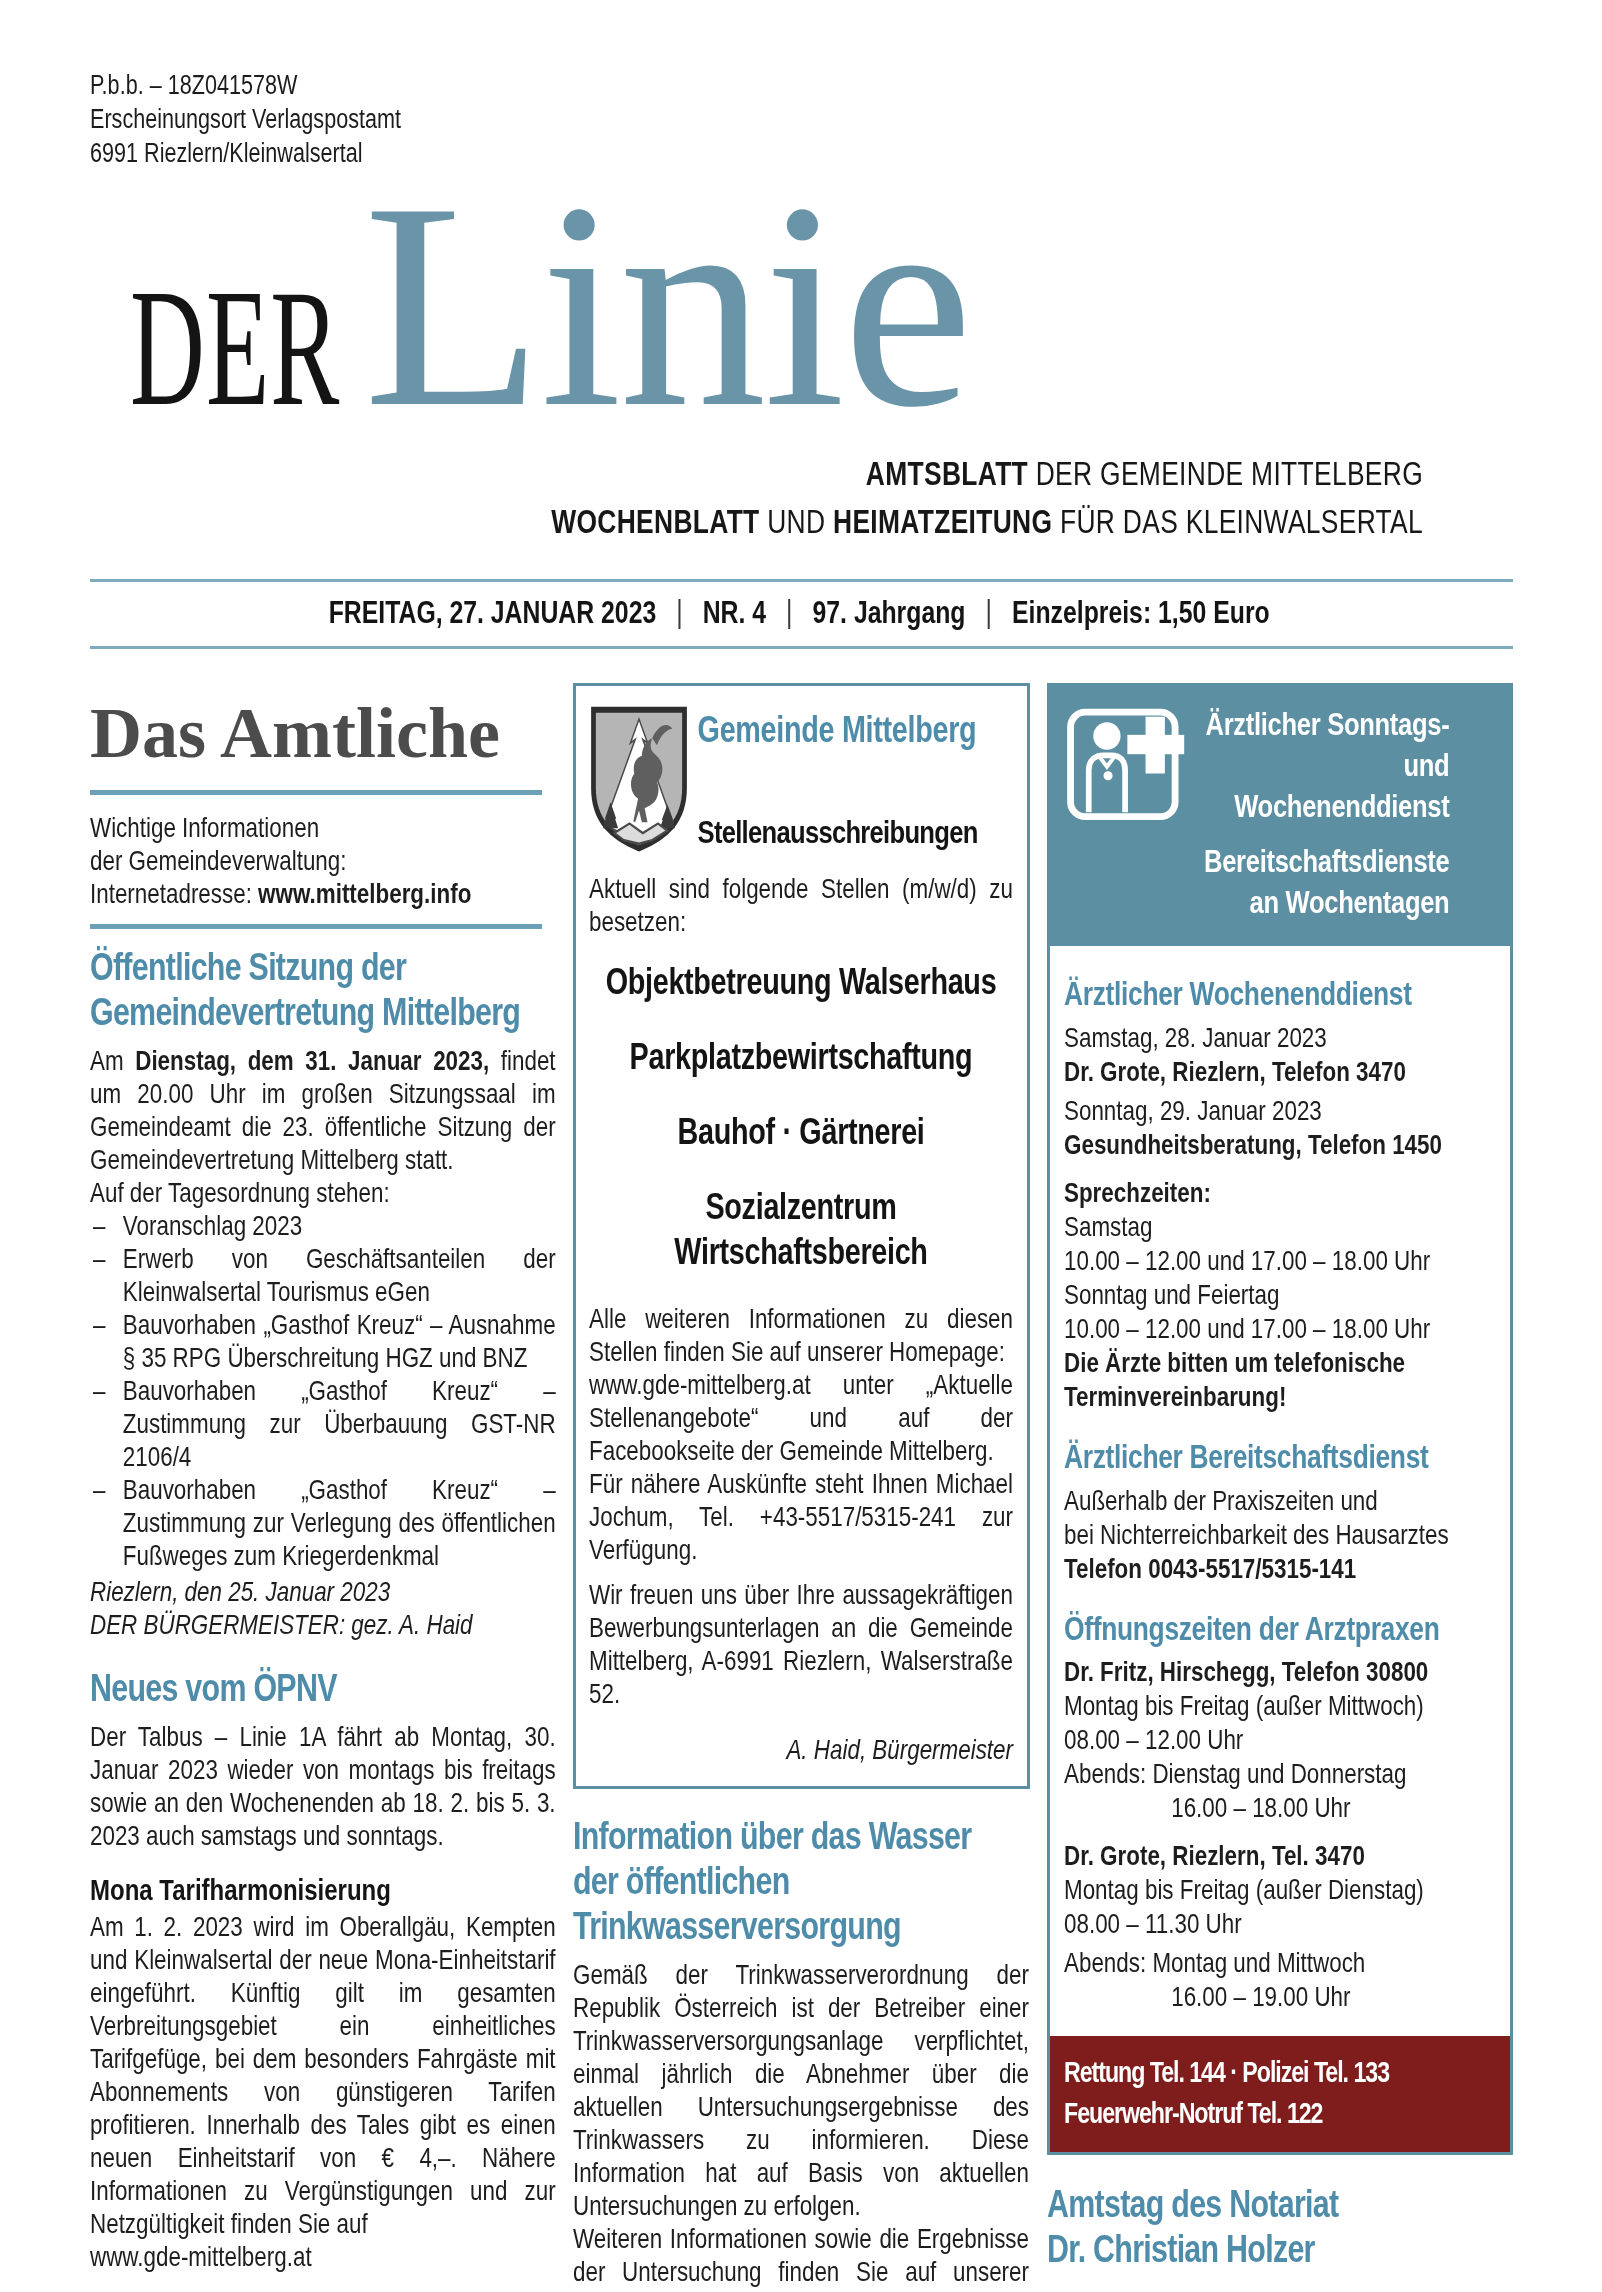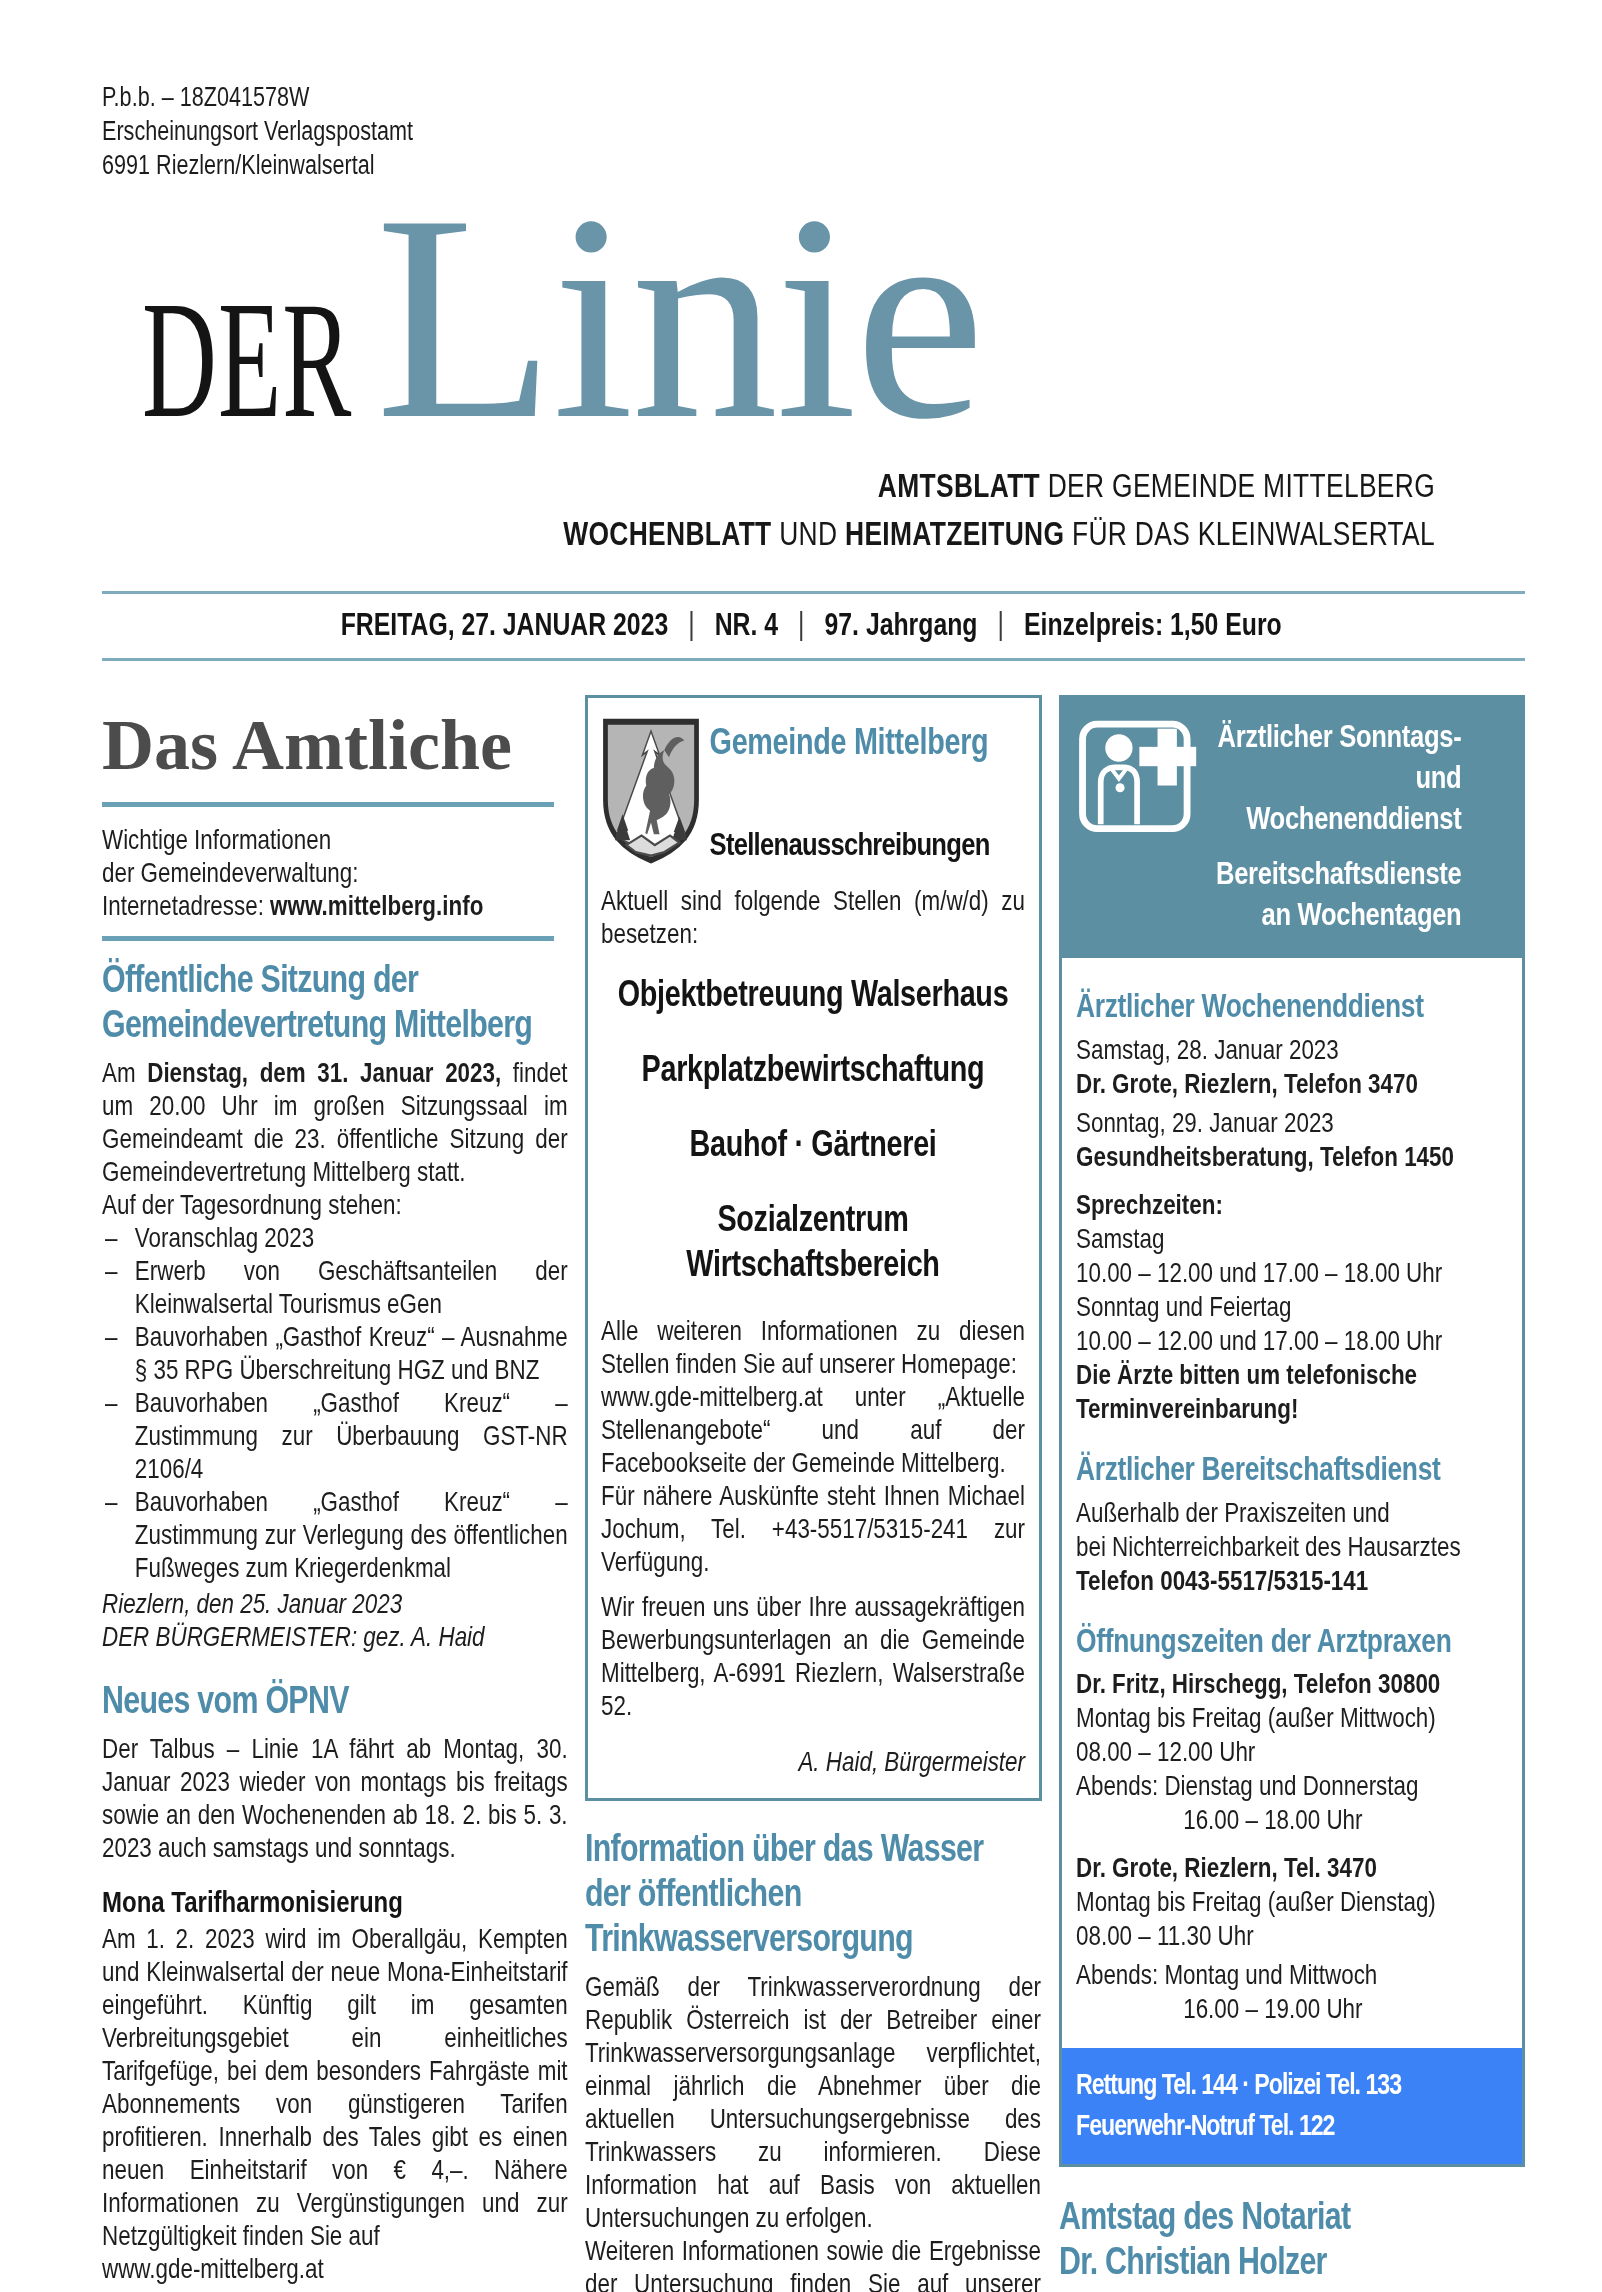--- a/index.html
+++ b/index.html
@@ -1,19 +1,19 @@
 <!DOCTYPE html>
 <html style="font-size:14.3px"><head>
 <meta charset="utf-8">
 <style>
   html,body{margin:0;padding:0;background:#ffffff;}
   .page{
     position:relative;width:1602px;height:2293px;background:#fff;overflow:hidden;
     font-family:"Liberation Sans","DejaVu Sans",sans-serif;color:#1d1d1d;
-    padding:12px;box-sizing:border-box;
+    padding:0;box-sizing:border-box;
   }
   .inner{position:relative;margin:0 90px;width:1423px;}
   
   .condense{transform:scaleX(0.8);transform-origin:0 0;}
   .cw-520{width:582px;}
   .cw-510{width:570px;}
   .cw-mid{width:530px;}
   .cw-right{width:537px;}
   .cw-rh{width:356px;}
 
@@ -87,21 +87,21 @@
   .job-after{margin-top:30px;}
   .sign-right{text-align:right;font-style:italic;margin:23px 0 5.4px;}
 
   
   .rightbox{border:3.6px solid #5d8fa2;box-sizing:border-box;width:466px;}
   .rb-header{background:#5d8fa2;padding:18px 16px 23px;display:flex;gap:12.5px;text-align:right;}
   .rb-icon{flex:0 0 125px;padding-top:3.6px;}
   .rb-header-text{color:#ffffff;font-weight:bold;font-size:32px;line-height:41px;letter-spacing:-0.4px;}
   .rb-h2{margin-top:14.3px;}
   .rb-body{padding:5.4px 14.3px 21.5px;}
-  .rb-footer{background:#3b82f6;padding:16px 14.3px 18px;}
+  .rb-footer{background:#7f1d1d;padding:16px 14.3px 18px;}
   .rb-footer-text{color:#ffffff;font-weight:bold;font-size:29px;line-height:41px;letter-spacing:-1.3px;}
   .notariat{margin-top:27px;}
 </style>
 </head>
 <body>
 
 <div class="page">
   <div class="inner">
 
     <div class="postal condense cw-520">

